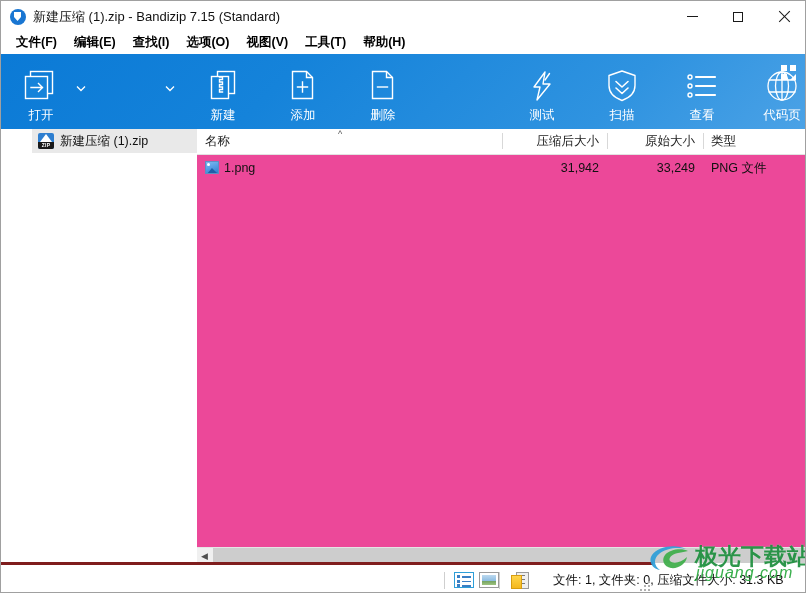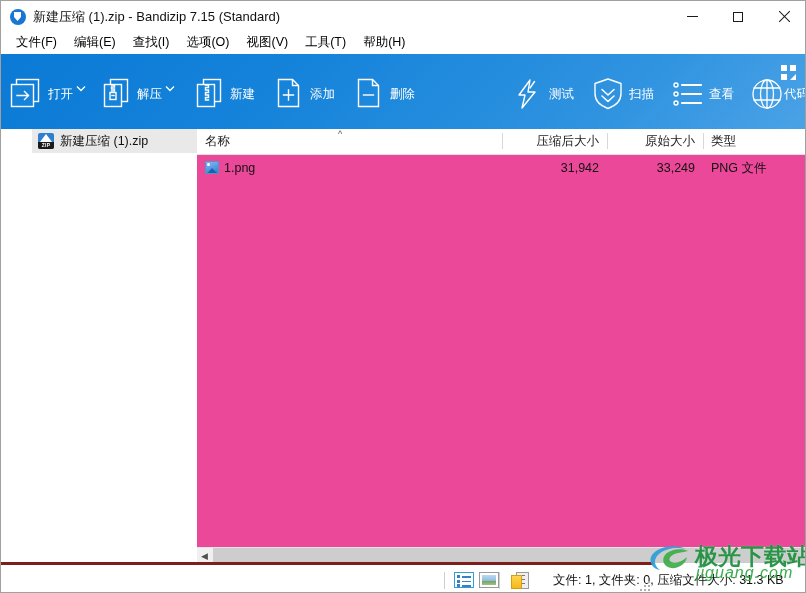--- a/index.html
+++ b/index.html
@@ -96,20 +96,21 @@
   
   .menubar {
     position: absolute;
     left: 0; top: 31px;
     width: 658px; height: 22px;
     background: #ffffff;
     display: flex;
     align-items: center;
     padding-left: 7px;
     box-sizing: border-box;
+    font-weight: bold;
   }
   .menu-item {
     font-size: 12.5px;
     color: #000000;
     padding: 2px 9px 3px 8px;
     white-space: nowrap;
     line-height: 15px;
   }
 
   
@@ -119,23 +120,23 @@
     width: 806px; height: 75px;
     background: linear-gradient(135deg, #0b7ad6 0%, #1583da 35%, #2f93e0 75%, #4ba2e6 100%);
     overflow: hidden;
   }
   .tb-item {
     position: absolute;
     top: 5px;
     width: 64px;
     height: 68px;
     display: flex;
-    flex-direction: row;
-    align-items: center;
-    justify-content: space-between;
+    flex-direction: column;
+    align-items: center;
+    justify-content: center;
     color: #ffffff;
   }
   .tb-ico {
     height: 40px;
     display: flex;
     align-items: center;
     justify-content: center;
     margin-top: 2px;
   }
   .tb-label {
@@ -511,32 +512,20 @@
         </svg>
       </div>
       <div class="tb-label">打开</div>
     </div>
     <div class="tb-caret" style="left:72px;">
       <svg width="10" height="7" viewBox="0 0 10 7" fill="none" stroke="#ffffff" stroke-width="1.3">
         <path d="M1 1.5 L5 5.5 L9 1.5"></path>
       </svg>
     </div>
 
-    <div class="tb-item" style="left:97px;">
-      <div class="tb-ico">
-        <svg width="36" height="34" viewBox="0 0 36 34" fill="none" stroke="#ffffff" stroke-width="1.4">
-          <rect x="12.5" y="2.5" width="17" height="22"></rect>
-          <rect x="6.5" y="7.5" width="17" height="22" fill="#1583da"></rect>
-          <path d="M13.5 8 h3 v2 h-3 v2 h3 v2 h-3" stroke-linecap="square"></path>
-          <rect x="12" y="15.5" width="6" height="7" fill="#1583da"></rect>
-          <path d="M14 18.5 h2" stroke-linecap="square"></path>
-        </svg>
-      </div>
-      <div class="tb-label">解压</div>
-    </div>
     <div class="tb-caret" style="left:161px;">
       <svg width="10" height="7" viewBox="0 0 10 7" fill="none" stroke="#ffffff" stroke-width="1.3">
         <path d="M1 1.5 L5 5.5 L9 1.5"></path>
       </svg>
     </div>
 
     <div class="tb-item" style="left:190px;">
       <div class="tb-ico">
         <svg width="36" height="34" viewBox="0 0 36 34" fill="none" stroke="#ffffff" stroke-width="1.4">
           <rect x="12.5" y="2.5" width="17" height="22"></rect>

